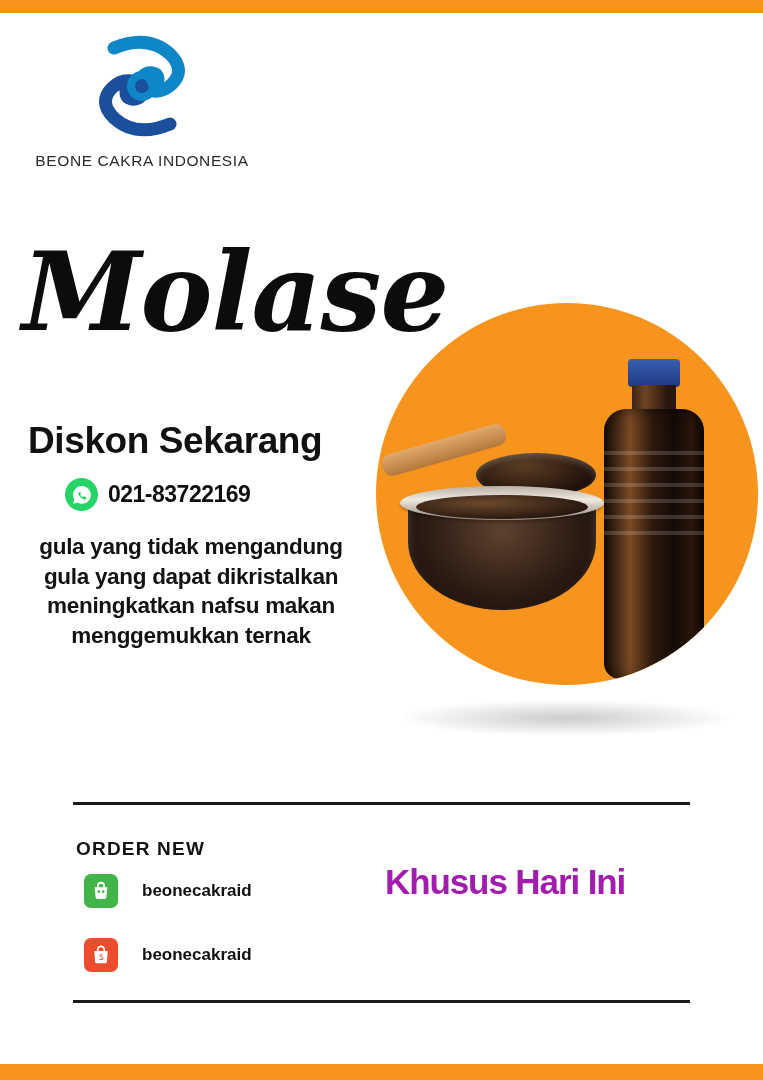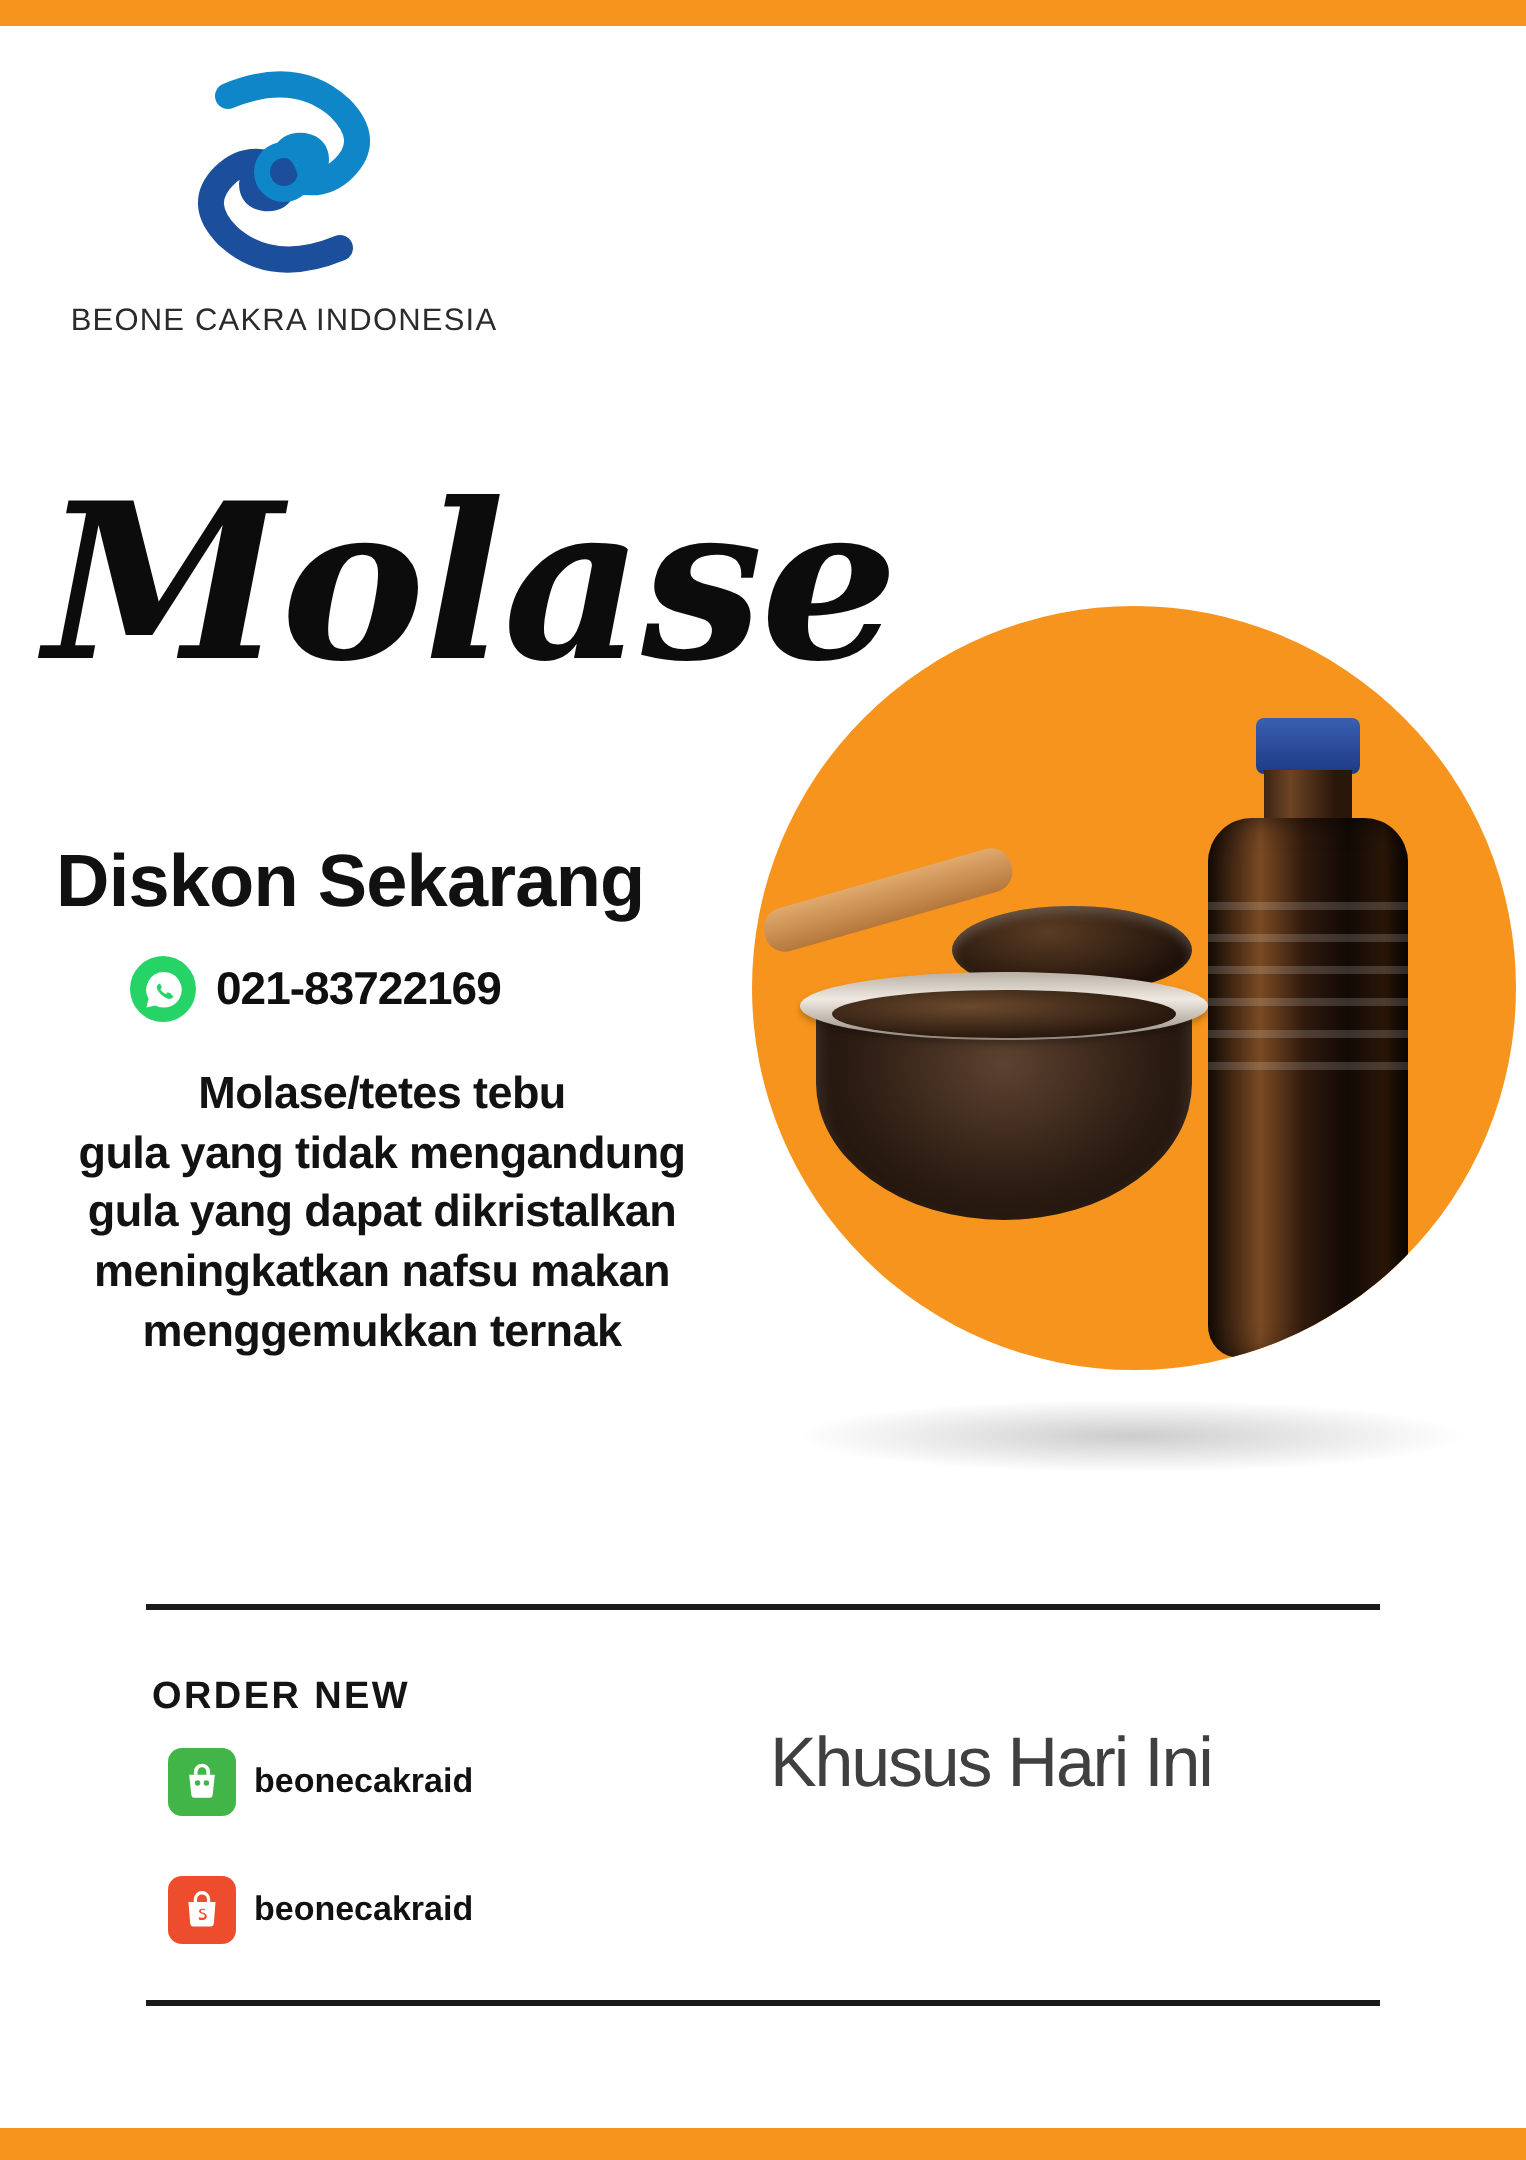--- a/index.html
+++ b/index.html
@@ -231,21 +231,21 @@
     left: 76px; top: 838px;
     font-size: 19px;
     font-weight: 700;
     letter-spacing: 1.2px;
     color: #141414;
   }
   .shop-row {
     position: absolute;
     display: flex;
     align-items: center;
-    gap: 9px;
+    gap: 24px;
   }
   .shop-row.one { left: 84px; top: 874px; }
   .shop-row.two { left: 84px; top: 938px; }
   .shop-badge {
     width: 34px; height: 34px;
     border-radius: 7px;
     display: flex;
     align-items: center;
     justify-content: center;
     flex: none;
@@ -256,23 +256,23 @@
     font-size: 17px;
     font-weight: 700;
     color: #111111;
   }
 
   .promo {
     position: absolute;
     left: 385px; top: 860px;
     width: 330px;
     font-size: 35px;
-    font-weight: 400;
+    font-weight: 700;
     line-height: 1.23;
-    color: #404040;
+    color: #a21caf;
     letter-spacing: -1.1px;
   }
 </style>
 </head>
 <body>
 
 <div class="poster">
 
   <div class="bar-top"></div>
 
@@ -294,21 +294,20 @@
   <div class="phone-row">
     <span class="wa-icon">
       <svg width="22" height="22" viewBox="0 0 24 24" aria-hidden="true">
         <path fill="#ffffff" d="M12 2.2A9.7 9.7 0 0 0 3.6 16.8L2.4 21.6l4.9-1.2A9.7 9.7 0 1 0 12 2.2zm5.2 13.4c-.2.6-1.2 1.2-1.7 1.2-.5.1-1 .1-1.7-.2a11 11 0 0 1-5.3-4.6c-.5-.9-.5-1.7-.3-2.2.2-.5.7-1 1-1.1.3-.1.6 0 .8.1.2.1.6 1.2.7 1.4.1.2 0 .4-.1.6l-.4.5c-.1.2-.2.3 0 .6.5.8 1.6 1.8 2.5 2.2.3.1.5.1.6-.1l.5-.6c.2-.2.3-.2.6-.1.2.1 1.4.6 1.5.8.2.2.2.3.1.5z"></path>
       </svg>
     </span>
     <span class="phone-num">021-83722169</span>
   </div>
 
   <div class="desc">
-    <div>Molase/tetes tebu</div>
     <div>gula yang tidak mengandung</div>
     <div>gula yang dapat dikristalkan</div>
     <div>meningkatkan nafsu makan</div>
     <div>menggemukkan ternak</div>
   </div>
 
   <div class="shadow-ellipse"></div>
   <div class="circle">
     <div class="spoon"></div>
     <div class="spoon-bowl"></div>

